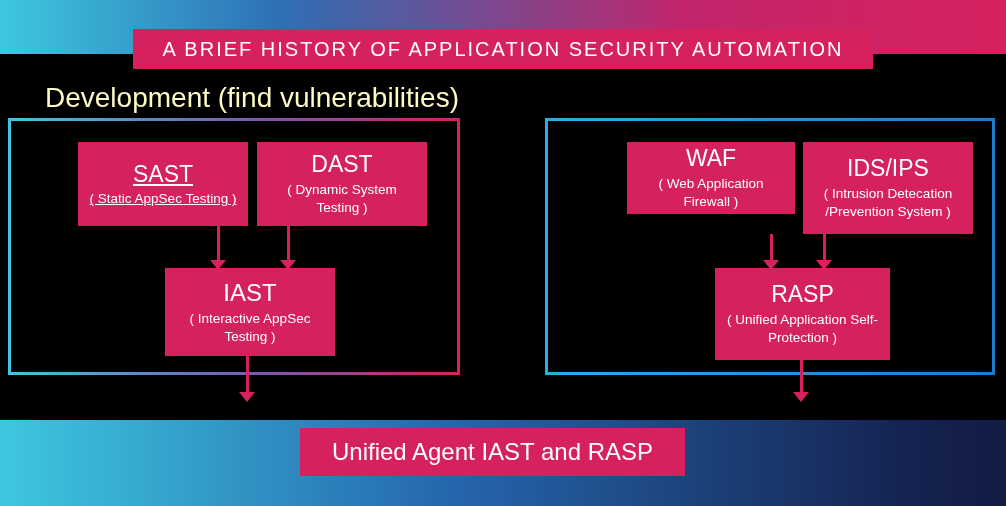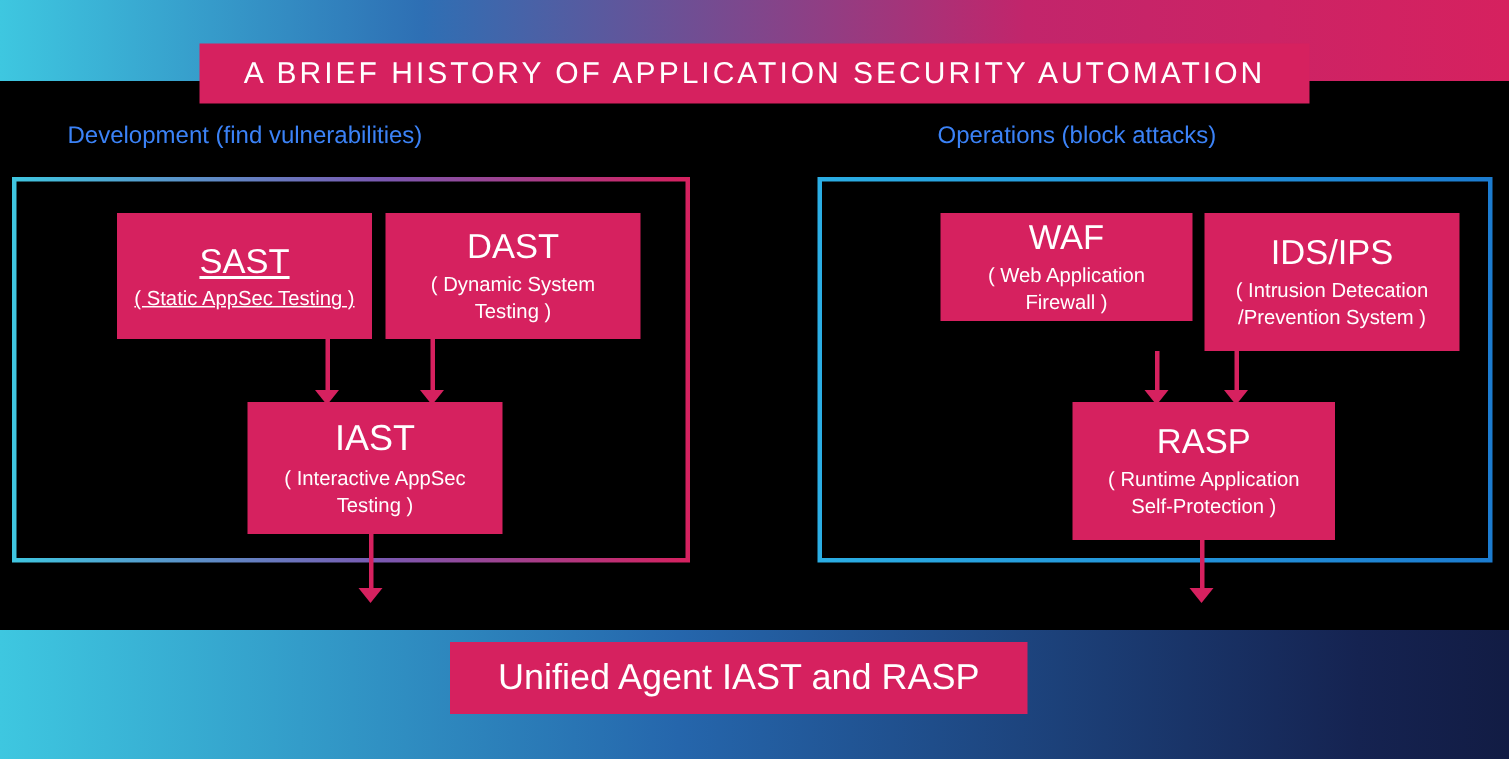--- a/index.html
+++ b/index.html
@@ -18,21 +18,21 @@
   }
   .title-box {
     background:#D6215F; color:#fff;
     height:40px; line-height:40px; padding:0 30px;
     font-size:20px; letter-spacing:2px; font-weight:500;
     text-transform:uppercase; white-space:nowrap;margin-top:44px;
   }
 
   
   .heading {
-    position:absolute; color:#3b82f6; font-size:16px; font-weight:500;
+    position:absolute; color:#fef9c3; font-size:28px; font-weight:500;
     white-space:nowrap;
   }
   .heading.dev { left:45px; top:82px; }
   .heading.ops { left:625px; top:82px; }
 
   
   .panel { position:absolute; padding:3px; }
   .panel-fill { width:100%; height:100%; background:#000; }
   .dev-panel {
     left:8px; top:118px; width:452px; height:257px;
@@ -94,21 +94,20 @@
 </head>
 <body>
 
 <div class="stage">
 
   <header class="top-bar">
     <div class="title-box">A BRIEF HISTORY OF APPLICATION SECURITY AUTOMATION</div>
   </header>
 
   <div class="heading dev">Development (find vulnerabilities)</div>
-  <div class="heading ops">Operations (block attacks)</div>
 
   <div class="panel dev-panel">
     <div class="panel-fill"></div>
   </div>
   <div class="panel ops-panel">
     <div class="panel-fill"></div>
   </div>
 
   <div class="node sast">
     <div class="node-title">SAST</div>
@@ -126,21 +125,21 @@
   <div class="node waf">
     <div class="node-title">WAF</div>
     <div class="node-sub">( Web Application Firewall )</div>
   </div>
   <div class="node ids">
     <div class="node-title">IDS/IPS</div>
     <div class="node-sub">( Intrusion Detecation /Prevention System )</div>
   </div>
   <div class="node rasp">
     <div class="node-title">RASP</div>
-    <div class="node-sub">( Runtime Application Self-Protection )</div>
+    <div class="node-sub">( Unified Application Self-Protection )</div>
   </div>
 
   <div class="arrow a1">
       <div class="shaft"></div>
       <div class="head"></div>
     </div>
   <div class="arrow a2">
       <div class="shaft"></div>
       <div class="head"></div>
     </div>

